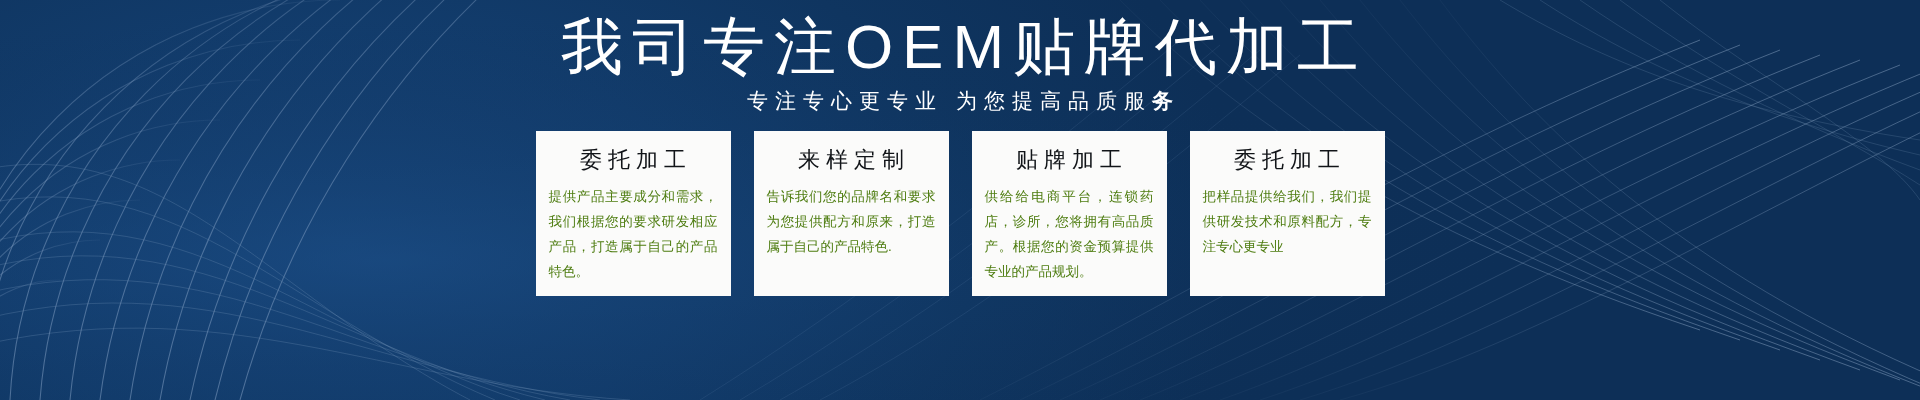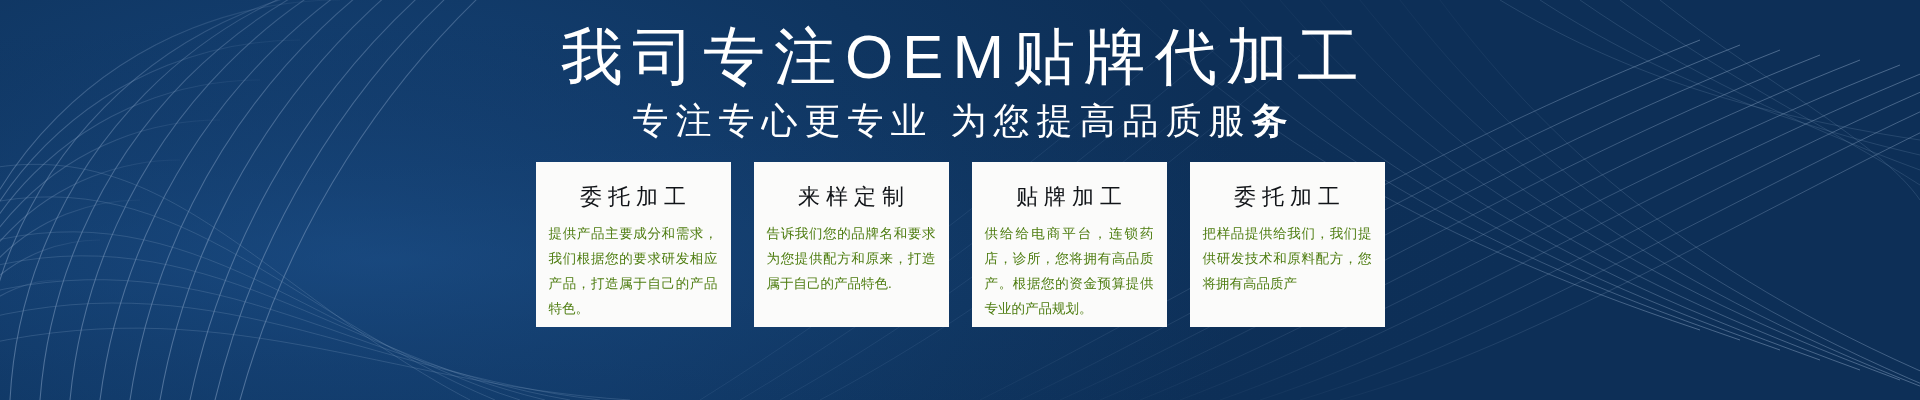--- a/index.html
+++ b/index.html
@@ -18,51 +18,51 @@
   }
   #bgsvg { position:absolute; inset:0; width:1920px; height:400px; }
 
   #content {
     position:absolute; inset:0;
     display:flex; flex-direction:column; align-items:center;
     z-index:4;
   }
 
   .title {
-    margin-top:20px;
+    margin-top:10px;
     font-size:62px;
     line-height:1.18;
     color:#ffffff;
     letter-spacing:9px;
     white-space:nowrap;
     font-weight:400;
     text-indent:9px;
   }
   .subtitle {
     margin-top:4px;
-    font-size:36px;
+    font-size:21px;
     color:#ffffff;
     letter-spacing:7px;
     white-space:nowrap;
     font-weight:400;
     text-indent:7px;
     text-align:right;
   }
   .subtitle .strong { font-weight:700; letter-spacing:7px; }
 
   .cards {
     margin-top:16px;
     display:flex;
     gap:23px;
   }
   .card {
     width:195px;
     height:165px;
     background:#fbfbfa;
-    padding:20px 13px 10px 13px;
+    padding:14px 13px 10px 13px;
     display:flex;
     flex-direction:column;
     align-items:center;
   }
   .card-title {
     font-size:22px;
     color:#111418;
     letter-spacing:6px;
     text-indent:6px;
     white-space:nowrap;
@@ -195,18 +195,18 @@
         <div class="card-body">告诉我们您的品牌名和要求为您提供配方和原来，打造属于自己的产品特色.</div>
       </div>
 
       <div class="card">
         <div class="card-title">贴牌加工</div>
         <div class="card-body">供给给电商平台，连锁药店，诊所，您将拥有高品质产。根据您的资金预算提供专业的产品规划。</div>
       </div>
 
       <div class="card">
         <div class="card-title">委托加工</div>
-        <div class="card-body">把样品提供给我们，我们提供研发技术和原料配方，您将拥有高品质产</div>
+        <div class="card-body">把样品提供给我们，我们提供研发技术和原料配方，专注专心更专业</div>
       </div>
 
     </div>
   </div>
 </div>
 
 </body></html>

